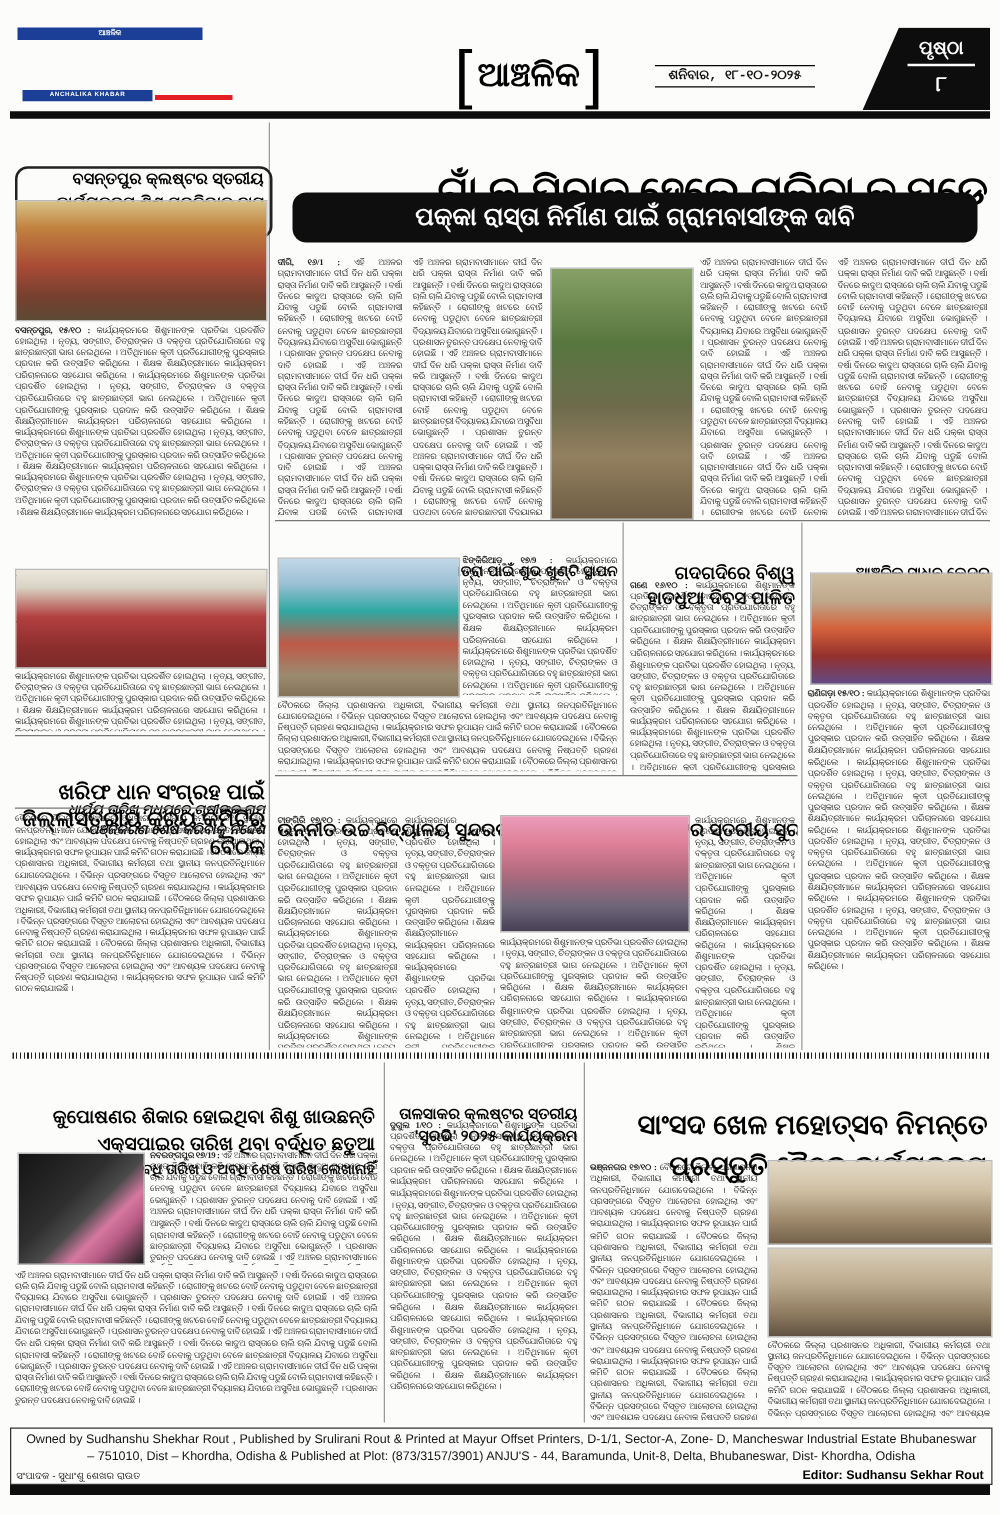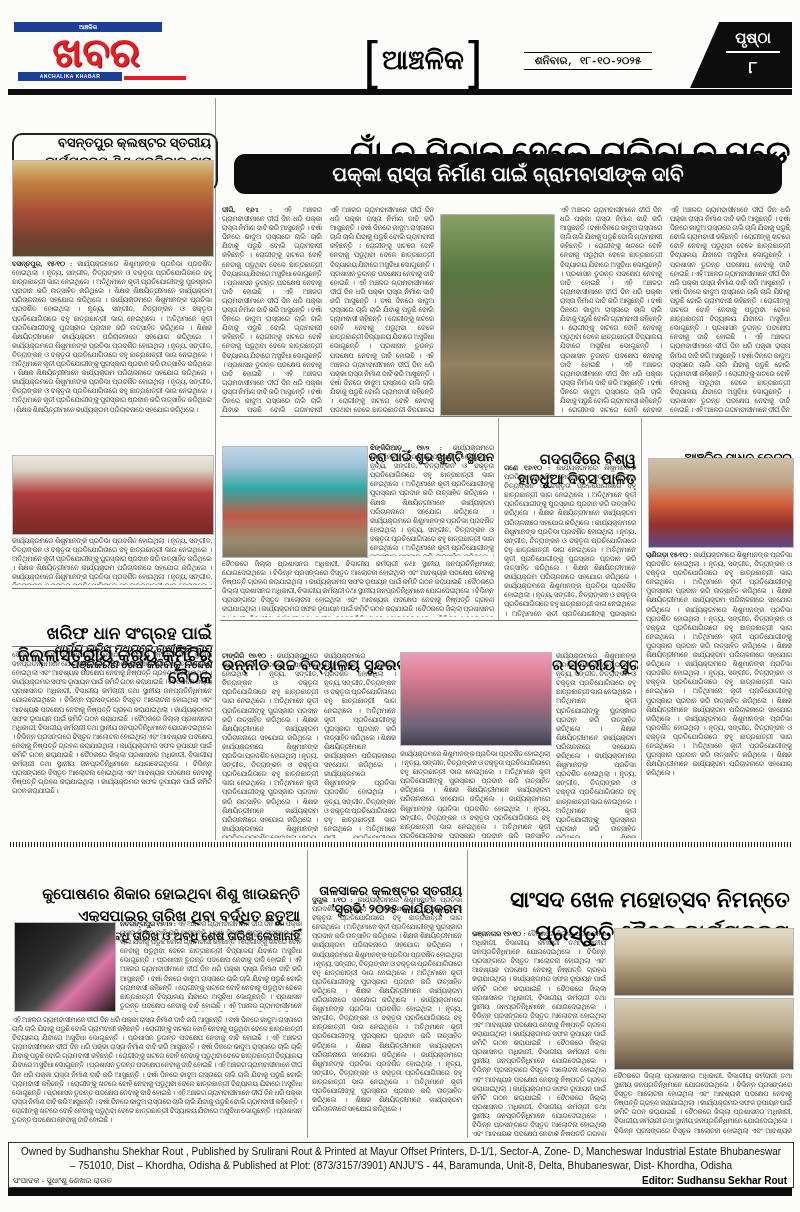--- a/index.html
+++ b/index.html
@@ -21,21 +21,21 @@
   .logo-underline{position:absolute;left:124px;top:54px;width:62px;height:4px;background:#e31e25;}
   .bracket-wrap{position:absolute;left:338px;top:34px;width:170px;height:52px;
     display:flex;align-items:center;justify-content:center;font-family:"Liberation Sans",sans-serif;}
   .bracket{font-size:52px;font-weight:normal;line-height:48px;color:#000;}
   .edition-name{font-size:27px;font-weight:bold;color:#000;margin:0 4px;}
   .issue-date{position:absolute;left:524px;top:52px;width:128px;text-align:center;
     font-family:Liberation Mono, monospace;font-size:10.5px;font-weight:bold;
     border-top:1.5px solid #000;border-bottom:1.5px solid #000;padding:2px 0;}
   .page-badge{position:absolute;left:688px;top:22px;width:104px;height:66px;background:#0d0d0d;
     clip-path:polygon(30% 0,100% 0,100% 100%,2% 100%);color:#fff;
-    font-family:Liberation Mono, monospace;text-align:center;}
+    font-family:Liberation Serif, serif;text-align:center;}
   .page-badge .lbl{position:absolute;right:12px;top:8px;width:54px;font-size:15px;font-weight:bold;
     border-bottom:2px solid #fff;padding-bottom:3px;}
   .page-badge .num{position:absolute;right:12px;top:36px;width:54px;font-size:17px;font-weight:bold;}
   .header-rule{position:absolute;left:8px;top:89px;width:784px;height:6px;background:#0d0d0d;}
   
   .vrule{position:absolute;width:1px;background:#999;}
   .hrule{position:absolute;height:1px;background:#777;}
   .dotted-strip{position:absolute;left:10px;top:842px;width:782px;height:5px;
     background:repeating-linear-gradient(90deg,#222 0 1px,transparent 1px 3px);}
   
@@ -69,21 +69,20 @@
   .footer-line2{font-size:8.3px;font-weight:bold;text-align:center;color:#0d0d0d;}
   .footer-ed-od{position:absolute;left:4px;bottom:1px;font-size:8px;color:#111;}
   .footer-ed-en{position:absolute;right:6px;bottom:1px;font-size:10px;font-weight:bold;color:#000;}
   .bottom-bar{position:absolute;left:8px;top:1188px;width:784px;height:8px;background:#0d0d0d;}
 </style>
 </head>
 <body>
 
 <div class="abs" style="left:0;top:22px;width:200px;height:68px;">
   <div class="logo-topbar">ଆଞ୍ଚଳିକ</div>
-  <div class="logo-main">ଖବର</div>
   <div class="logo-botbar">ANCHALIKA KHABAR</div>
   <div class="logo-underline"></div>
 </div>
 
 <div class="bracket-wrap">
   <span class="bracket">[</span>
   <span class="edition-name">ଆଞ୍ଚଳିକ</span>
   <span class="bracket">]</span>
 </div>
 

